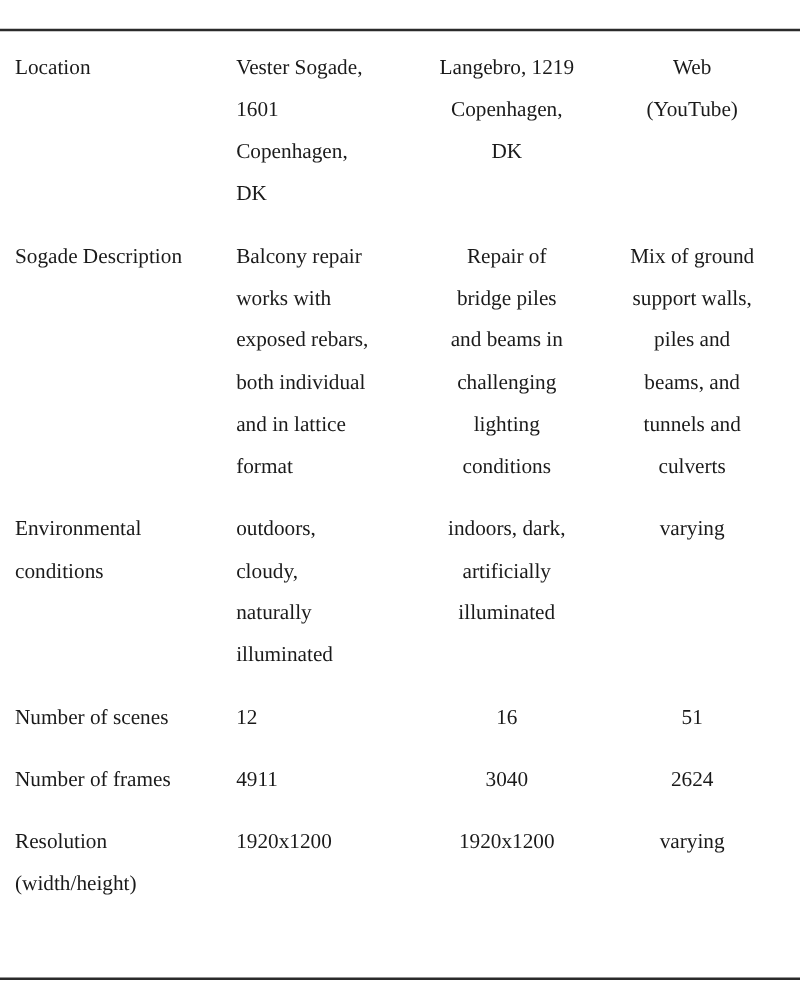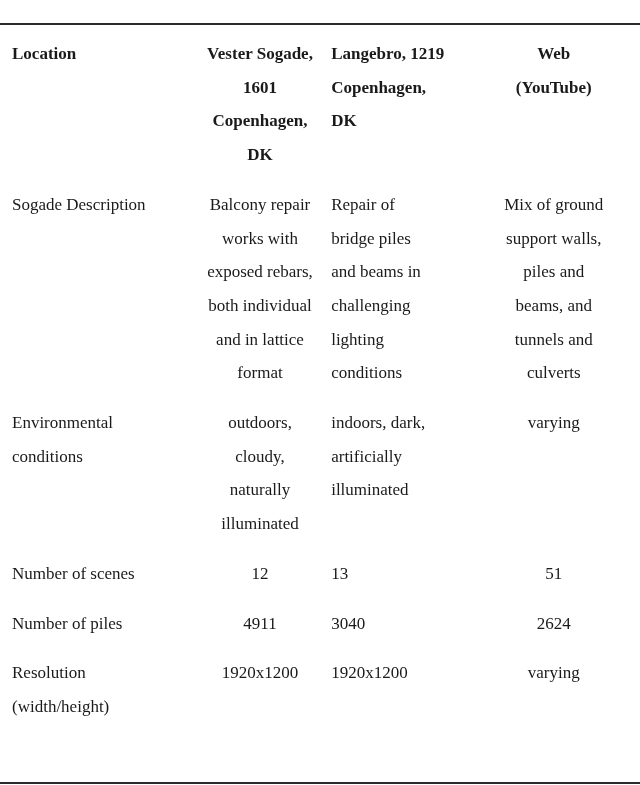--- a/index.html
+++ b/index.html
@@ -19,24 +19,24 @@
   table.data-table {
     position: absolute; left: 0; top: 25px; width: 640px;
     border-collapse: collapse;
     font-family: "Liberation Serif", "DejaVu Serif", serif;
     font-size: 17px;
   }
   table.data-table td {
     vertical-align: top; padding: 0; line-height: 33.7px;
   }
   td.label { padding-left: 12px !important; text-align: left; width: 180px; }
-  td.c1 { text-align: center; width: 145px; }
-  td.c2 { text-align: left; width: 151px; }
+  td.c1 { text-align: left; width: 145px; }
+  td.c2 { text-align: center; width: 151px; }
   td.c3 { text-align: center; width: 152px; padding-right: 12px !important; }
-  tr.first td { padding-top: 12px !important; font-weight: bold; }
+  tr.first td { padding-top: 12px !important; }
   tr td { padding-bottom: 16px !important; }
   .line { display: block; white-space: nowrap; }
 </style>
 </head>
 <body>
 
 <div class="rule-top"></div>
 
 <table class="data-table">
   <tbody>
@@ -113,30 +113,30 @@
     </tr>
 
     <tr>
       <td class="label">
         <span class="line">Number of scenes</span>
       </td>
       <td class="c1">
         <span class="line">12</span>
       </td>
       <td class="c2">
-        <span class="line">13</span>
+        <span class="line">16</span>
       </td>
       <td class="c3">
         <span class="line">51</span>
       </td>
     </tr>
 
     <tr>
       <td class="label">
-        <span class="line">Number of piles</span>
+        <span class="line">Number of frames</span>
       </td>
       <td class="c1">
         <span class="line">4911</span>
       </td>
       <td class="c2">
         <span class="line">3040</span>
       </td>
       <td class="c3">
         <span class="line">2624</span>
       </td>

